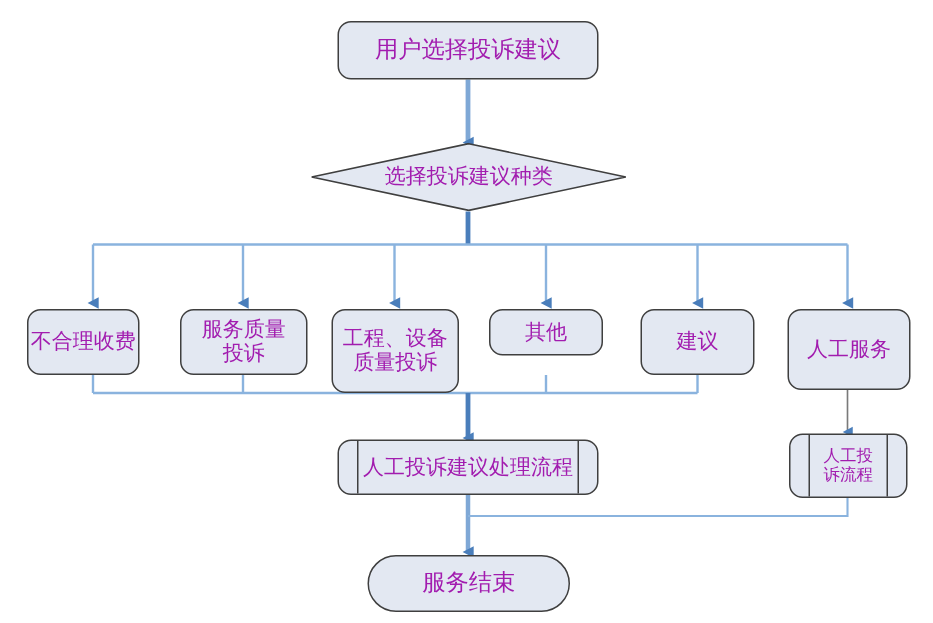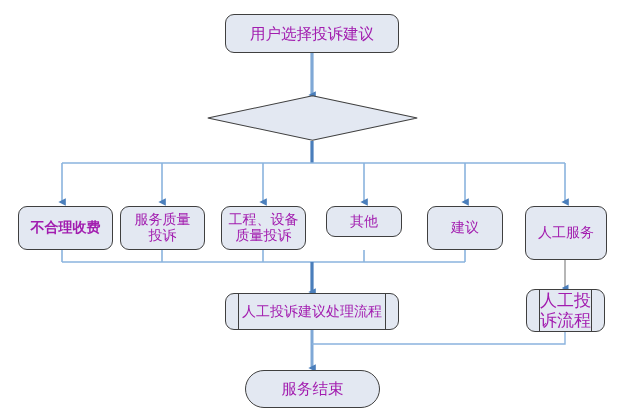--- a/index.html
+++ b/index.html
@@ -73,21 +73,21 @@
     bottom: 0;
     width: 0;
     border-left: 1.2px solid #3f3f3f;
   }
   .n-predef .bar.left { left: 12px; }
   .n-predef .bar.right { right: 12px; }
   .n-predef .label { position: relative; z-index: 2; }
 
   .fs18 { font-size: 15.5px; }
   .fs15 { font-size: 14px; }
-  .fs14 { font-size: 17px; }
+  .fs14 { font-size: 11px; }
 </style>
 </head>
 <body>
 
 <div id="canvas">
 
   <svg id="wires" viewBox="0 0 622 415" width="622" height="415" xmlns="http://www.w3.org/2000/svg">
     <defs>
       <marker id="ah-main" markerWidth="9" markerHeight="9" refX="4.2" refY="4.4" orient="auto" markerUnits="userSpaceOnUse">
         <path d="M0.4,0.6 L8.0,0.6 L4.2,8.0 Z" fill="#4a7ebb"></path>
@@ -154,32 +154,33 @@
   </svg>
 
   <div class="node n-round fs18" style="left:225px; top:14px; width:174px; height:39px;">
     <span class="label">用户选择投诉建议</span>
   </div>
 
   <div class="node n-diamond fs15" style="left:207px; top:95px; width:211px; height:46px;">
     <svg class="dia-shape" viewBox="0 0 211 46" preserveAspectRatio="none" xmlns="http://www.w3.org/2000/svg">
       <polygon points="105.5,0.8 210.2,23 105.5,45.2 0.8,23" fill="#e3e8f2" stroke="#3f3f3f" stroke-width="1.1" vector-effect="non-scaling-stroke"></polygon>
     </svg>
-  </div>
-
-  <div class="node n-round fs15" style="left:18px; top:206px; width:95px; height:44px;font-weight:bold;">
+    <span class="label">选择投诉建议种类</span>
+  </div>
+
+  <div class="node n-round fs15" style="left:18px; top:206px; width:75px; height:44px;">
     <span class="label">不合理收费</span>
   </div>
 
   <div class="node n-round fs15" style="left:120px; top:206px; width:85px; height:44px;">
     <span class="label">服务质量
 投诉</span>
   </div>
 
-  <div class="node n-round fs15" style="left:221px; top:206px; width:85px; height:44px;">
+  <div class="node n-round fs15" style="left:221px; top:206px; width:85px; height:56px;">
     <span class="label">工程、设备
 质量投诉</span>
   </div>
 
   <div class="node n-round fs15" style="left:326px; top:206px; width:76px; height:31px;">
     <span class="label">其他</span>
   </div>
 
   <div class="node n-round fs15" style="left:427px; top:206px; width:76px; height:44px;">
     <span class="label">建议</span>

